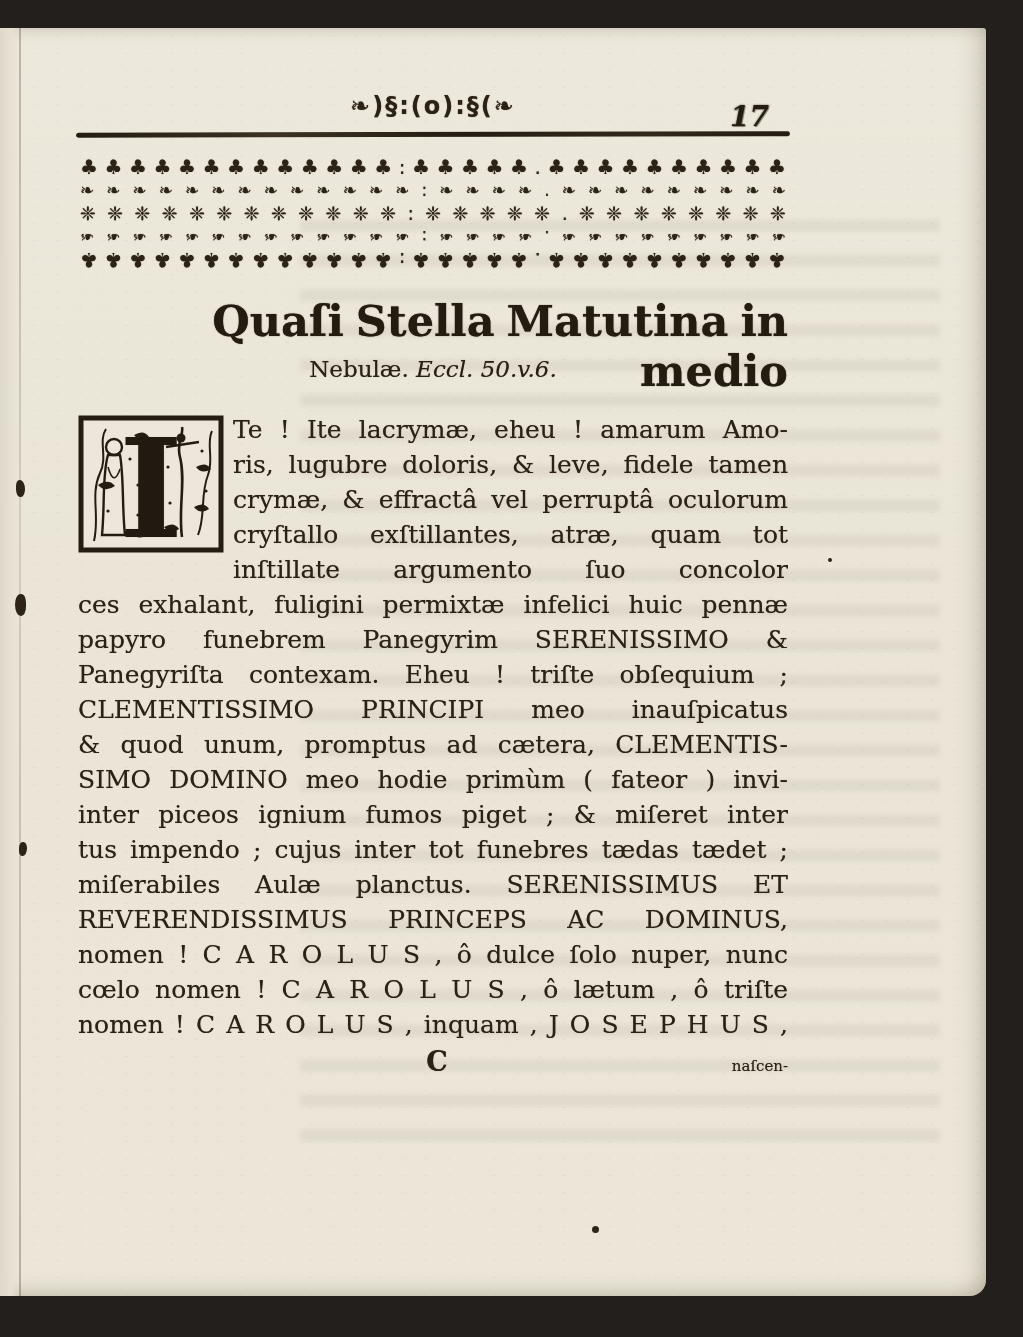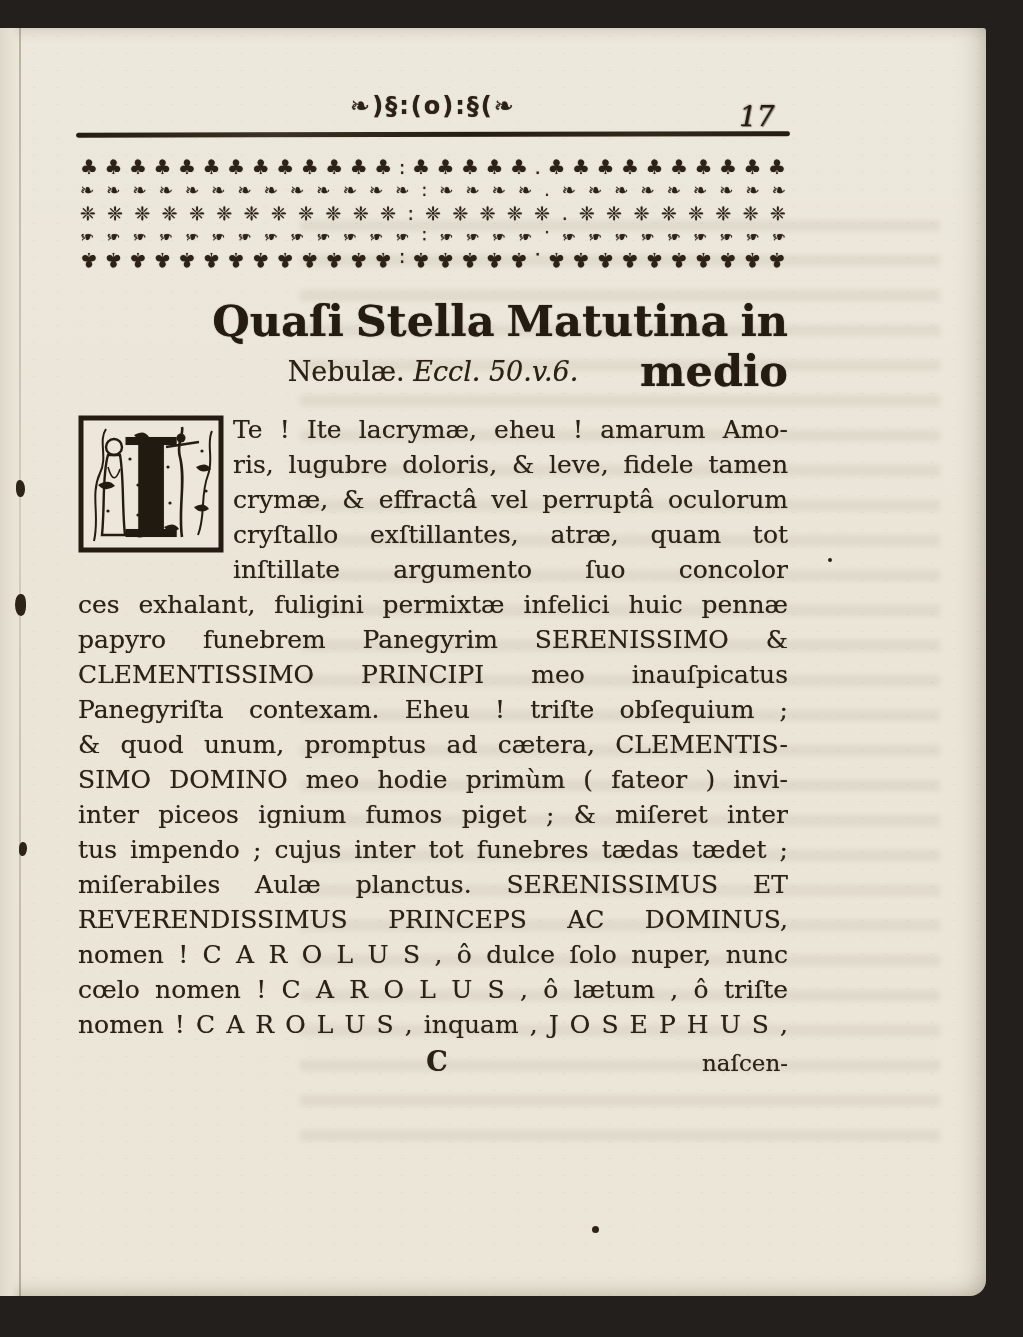--- a/index.html
+++ b/index.html
@@ -40,54 +40,54 @@
   .speck.b{left:15px;top:566px;width:11px;height:22px;border-radius:55% 45% 50% 60%;}
   .speck.c{left:19px;top:814px;width:8px;height:14px;border-radius:50% 50% 60% 40%;}
   .speck.d{left:828px;top:530px;width:4px;height:4px;}
   .speck.e{left:592px;top:1198px;width:7px;height:7px;}
   
   .running-head{position:absolute;left:78px;top:64px;width:710px;text-align:center;
     font-family:"DejaVu Sans","Liberation Sans",sans-serif;
     font-size:24px;font-weight:bold;letter-spacing:2px;color:#2b2215;
     text-shadow:0 0 1px rgba(43,34,21,.6);}
   .page-number{position:absolute;left:730px;top:72px;width:60px;
-    font-size:28px;font-weight:normal;font-style:italic;color:#241c10;
-    text-shadow:0 0 2px rgba(36,28,16,.75), 1px 1px 0 rgba(36,28,16,.35);margin-left:9px;}
+    font-size:28px;font-weight:bold;font-style:italic;color:#241c10;
+    text-shadow:0 0 2px rgba(36,28,16,.75), 1px 1px 0 rgba(36,28,16,.35);}
   .head-rule{position:absolute;left:76px;top:104px;width:714px;height:5px;
     background:linear-gradient(90deg,#241c12 0%,#3c3122 28%,#241c12 55%,#32291b 80%,#241c12 100%);
     border-radius:3px;transform:rotate(-.12deg);}
   
   .ornament-band{position:absolute;left:80px;top:128px;width:706px;height:116px;
     overflow:hidden;
     font-family:"DejaVu Sans","Liberation Sans",sans-serif;color:#2c2316;
     text-shadow:0 0 1px rgba(44,35,22,.7);}
   .orn-row{width:100%;height:23px;line-height:23px;overflow:hidden;
     text-align:justify;text-align-last:justify;white-space:nowrap;}
   .orn-row.row-clubs{font-size:20px;}
   .orn-row.row-scrolls{font-size:17px;}
   .orn-row.row-flowers{font-size:19px;}
   .orn-row.flip{transform:scaleY(-1);}
   
   .title{position:absolute;left:76px;top:268px;width:712px;margin:0;
     text-align:right;font-size:43px;font-weight:bold;letter-spacing:0;
     word-spacing:-3px;color:#241c10;
     text-shadow:0 0 1px rgba(36,28,16,.85);}
   .subtitle{position:absolute;left:78px;top:328px;width:710px;text-align:center;
-    font-size:27px;color:#2a2114;text-shadow:0 0 .7px rgba(42,33,20,.6);}
+    font-size:23px;color:#2a2114;text-shadow:0 0 .7px rgba(42,33,20,.6);}
   .subtitle .cite{font-style:italic;}
   
   .body{position:absolute;left:78px;top:384px;width:710px;
     font-size:25px;line-height:35px;color:#2b2216;
     text-shadow:0 0 .7px rgba(43,34,22,.55);}
   .dropcap-box{float:left;width:146px;height:138px;margin:3px 9px 0 0;}
   .line{height:35px;overflow:hidden;text-align:justify;text-align-last:justify;}
   .sig-row{display:flex;align-items:baseline;height:36px;margin-top:2px;}
   .sig-spacer{flex:1;}
   .sig-mark{flex:0 0 auto;font-size:27px;font-weight:bold;transform:translateX(4px);}
-  .sig-right{flex:1;text-align:right;font-size:23px;}
+  .sig-right{flex:1;text-align:right;font-size:15px;}
 </style>
 </head>
 <body>
 
 <div class="scan">
   <div class="page">
 
     <div class="gutter-shade"></div>
     <div class="gutter-line"></div>
     <div class="ghost"></div>
@@ -155,22 +155,22 @@
       </div>
 
       <div>
           <div class="line">Te ! Ite lacrymæ, eheu ! amarum Amo-</div>
           <div class="line">ris, lugubre doloris, &amp; leve, fidele tamen</div>
           <div class="line">crymæ, &amp; effractâ vel perruptâ oculorum</div>
           <div class="line">cryſtallo exſtillantes, atræ, quam tot funereæ fa-</div>
           <div class="line">inſtillate argumento ſuo concolor atramentum ;</div>
           <div class="line">ces exhalant, fuligini permixtæ infelici huic pennæ</div>
           <div class="line">papyro funebrem Panegyrim SERENISSIMO &amp;</div>
+          <div class="line">Panegyriſta contexam. Eheu ! triſte obſequium ;</div>
           <div class="line">CLEMENTISSIMO PRINCIPI meo inauſpicatus</div>
-          <div class="line">Panegyriſta contexam. Eheu ! triſte obſequium ;</div>
           <div class="line">&amp; quod unum, promptus ad cætera, CLEMENTIS-</div>
           <div class="line">SIMO DOMINO meo hodie primùm ( fateor ) invi-</div>
           <div class="line">inter piceos ignium fumos piget ; &amp; miſeret inter</div>
           <div class="line">tus impendo ; cujus inter tot funebres tædas tædet ;</div>
           <div class="line">miſerabiles Aulæ planctus. SERENISSIMUS ET</div>
           <div class="line">REVERENDISSIMUS PRINCEPS AC DOMINUS,</div>
           <div class="line">nomen ! C A R O L U S , ô dulce ſolo nuper, nunc</div>
           <div class="line">cœlo nomen ! C A R O L U S , ô lætum , ô triſte</div>
           <div class="line">nomen ! C A R O L U S , inquam , J O S E P H U S ,</div>
         </div>

